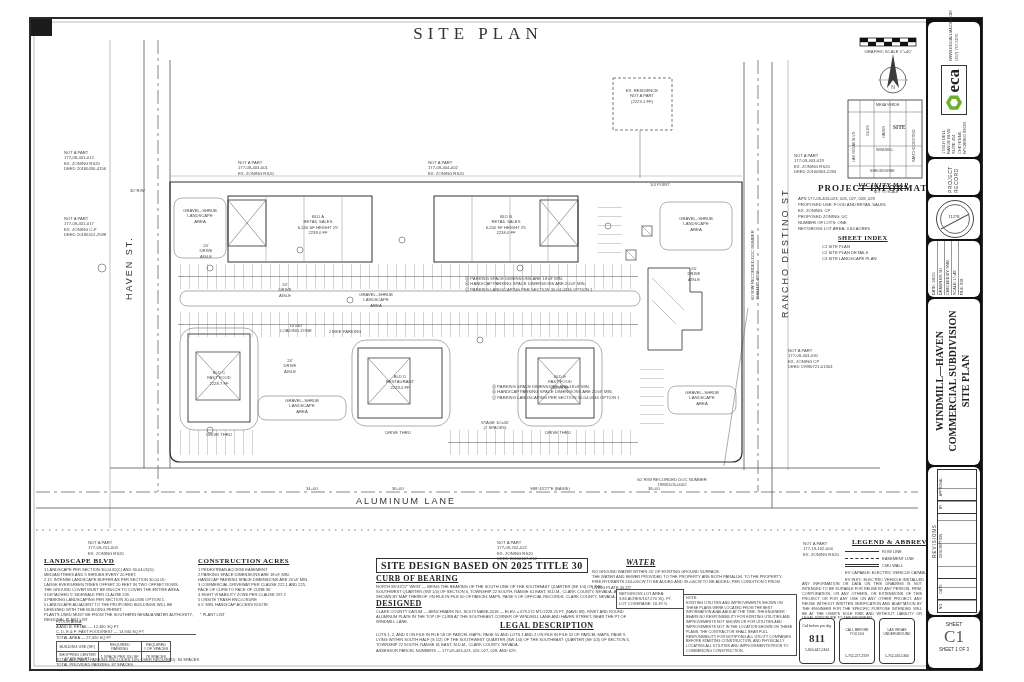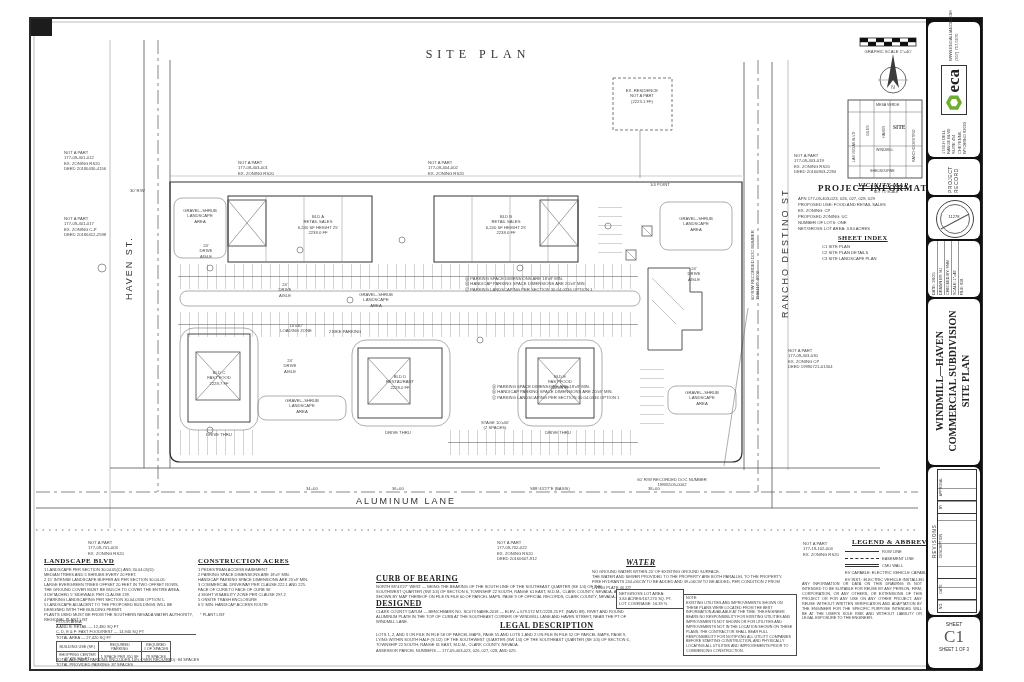--- a/index.html
+++ b/index.html
@@ -8,21 +8,21 @@
   svg{position:absolute;left:0;top:0;pointer-events:none;}
   
   .lbl{position:absolute;font-size:4.2px;line-height:1.25;color:#4a4a4a;white-space:pre-line;}
   .ctr{text-align:center;transform:translateX(-50%);}
   .box{border:0.7px solid #4a4a4a;padding:1px 2px;background:#fff;}
   .vrot{transform:rotate(-90deg);transform-origin:top left;}
   
   .main-title{position:absolute;left:30px;top:24px;width:896px;text-align:center;
     font-family:"Liberation Serif",serif;color:#333;}
   .main-title .l1{font-size:17px;letter-spacing:6px;}
-  .main-title .l2{font-size:12px;letter-spacing:5px;margin-top:23px;}
+  .main-title .l2{font-size:17px;letter-spacing:5px;}
   
   .nhead{position:absolute;font-family:"Liberation Serif",serif;font-weight:bold;color:#222;
     font-size:7px;text-decoration:underline;letter-spacing:.5px;white-space:nowrap;}
   .ntext{position:absolute;font-size:4px;line-height:1.3;color:#444;white-space:pre-line;}
   
   .street{position:absolute;font-size:9px;letter-spacing:2px;color:#333;white-space:nowrap;}
   
   .tb-strip{position:absolute;left:926px;top:18px;width:56px;height:652px;background:#111;}
   .tb-panel{position:absolute;left:928px;width:52px;background:#fff;border-radius:6px;}
   .tbrot{position:absolute;transform:rotate(-90deg);transform-origin:top left;}
@@ -377,20 +377,21 @@
   <div class="ntext" style="left:198px;top:567px;width:168px;">1  PEDESTRIAN ACCESS EASEMENT</div>
   <div class="ntext" style="left:198px;top:572px;width:168px;">2  PARKING SPACE DIMENSIONS ARE 18'x9' MIN.
     HANDICAP PARKING SPACE DIMENSIONS ARE 20'x9' MIN.</div>
   <div class="ntext" style="left:198px;top:582px;width:168px;">3  COMMERCIAL DRIVEWAY PER CLAUSE 222.1 AND 225.
     FACE OF CURB TO FACE OF CURB 36'</div>
   <div class="ntext" style="left:198px;top:592px;width:168px;">4  SIGHT VISABILITY ZONE PER CLAUSE 297.2</div>
   <div class="ntext" style="left:198px;top:597px;width:168px;">5  ONSITE TRASH ENCLOSURE</div>
   <div class="ntext" style="left:198px;top:602px;width:168px;">6  5' MIN. HANDICAP ACCESS ROUTE</div>
   <div class="ntext" style="left:200px;top:612px;">*  PLANT LIST</div>
 
+  <div class="nhead" style="left:376px;top:558px;font-size:10px;border:1px solid #333;text-decoration:none;padding:1px 4px;">SITE DESIGN BASED ON 2025 TITLE 30</div>
   <div class="nhead" style="left:376px;top:574px;font-size:8px;">CURB OF BEARING</div>
   <div class="ntext" style="left:376px;top:584px;width:250px;">NORTH 88°43'27" WEST — BEING THE BEARING OF THE SOUTH LINE OF THE SOUTHEAST QUARTER (SE 1/4) OF THE SOUTHWEST QUARTER (SW 1/4) OF SECTION 6, TOWNSHIP 22 SOUTH, RANGE 61 EAST, M.D.M., CLARK COUNTY, NEVADA, AS SHOWN BY MAP THEREOF ON FILE IN FILE 60 OF PARCEL MAPS, PAGE 9 OF OFFICIAL RECORDS, CLARK COUNTY, NEVADA.</div>
   <div class="nhead" style="left:376px;top:599px;font-size:8px;">DESIGNED</div>
   <div class="ntext" style="left:376px;top:609px;width:255px;">CLARK COUNTY DATUM — BENCHMARK NO. SC073 NAME-2018 — ELEV. = 679.572 MT./2228.25 FT. (NAVD 88). RIVET AND ROUND ALUMINUM PLATE IN THE TOP OF CURB AT THE SOUTHEAST CORNER OF WINDMILL LANE AND HAVEN STREET, NEAR THE PT OF WINDMILL LANE.</div>
   <div class="nhead" style="left:500px;top:621px;font-size:8px;">LEGAL  DESCRIPTION</div>
   <div class="ntext" style="left:376px;top:632px;width:262px;">LOTS 1, 2, AND 3 ON FILE IN FILE 58 OF PARCEL MAPS, PAGE 55 AND LOTS 1 AND 2 ON FILE IN FILE 52 OF PARCEL MAPS, PAGE 9, LYING WITHIN SOUTH HALF (S 1/2) OF THE SOUTHWEST QUARTER (SW 1/4) OF THE SOUTHEAST QUARTER (SE 1/4) OF SECTION 6, TOWNSHIP 22 SOUTH, RANGE 61 EAST, M.D.M., CLARK COUNTY, NEVADA.
 ASSESSOR PARCEL NUMBERS — 177-09-403-023, 026, 027, 028, AND 029.</div>
 
   <div class="nhead" style="left:626px;top:558px;font-style:italic;font-size:8px;">WATER</div>
   <div class="ntext" style="left:592px;top:569px;width:200px;">NO GROUND WATER WITHIN 20' OF EXISTING GROUND SURFACE.
@@ -418,20 +419,37 @@
       </div>
     <div class="leg-row">
         <span>EV CAPABLE:  ELECTRIC VEHICLE CAPABLE</span>
       </div>
     <div class="leg-row">
         <span>EV INST.:  ELECTRIC VEHICLE INSTALLED</span>
       </div>
   </div>
   <div class="ntext" style="left:802px;top:582px;width:120px;font-size:3.8px;text-align:justify;">ANY INFORMATION OR DATA ON THIS DRAWING IS NOT INTENDED TO BE SUITABLE FOR REUSE BY ANY PERSON, FIRM, CORPORATION, OR ANY OTHERS, OR EXTENSIONS OF THIS PROJECT OR FOR ANY USE ON ANY OTHER PROJECT. ANY REUSE WITHOUT WRITTEN VERIFICATION AND ADAPTATION BY THE ENGINEER FOR THE SPECIFIC PURPOSE INTENDED WILL BE AT THE USER'S SOLE RISK AND WITHOUT LIABILITY OR LEGAL EXPOSURE TO THE ENGINEER.</div>
 
+  <div style="position:absolute;left:799px;top:618px;display:flex;gap:4px;">
+    <div class="call-box">
+      <div>Call before you dig.</div>
+      <div class="call-big">811</div>
+      <div>1-800-642-2444</div>
+    </div>
+    <div class="call-box">
+      <div style="margin-top:4px;">CALL BEFORE
+YOU DIG</div>
+      <div style="margin-top:14px;">1-702-227-2929</div>
+    </div>
+    <div class="call-box">
+      <div style="margin-top:4px;">LAS VEGAS
+UNDERGROUND</div>
+      <div style="margin-top:14px;">1-702-416-5360</div>
+    </div>
+  </div>
 
   <div class="tb-strip"></div>
 
   <div class="tb-panel" style="top:22px;height:135px;"></div>
   <div class="tbrot" style="left:929px;top:156px;width:133px;height:50px;display:flex;align-items:center;gap:4px;padding:0 2px;">
     <div style="font-size:4px;line-height:1.3;white-space:pre-line;color:#444;width:44px;">1740-H DELL RANGE BLVD
 SUITE 454
 CHEYENNE, WYOMING 82009</div>
     <div style="display:flex;align-items:center;gap:2px;border:0.8px solid #333;padding:2px 3px;">
       <span class="logo-hex"></span>

